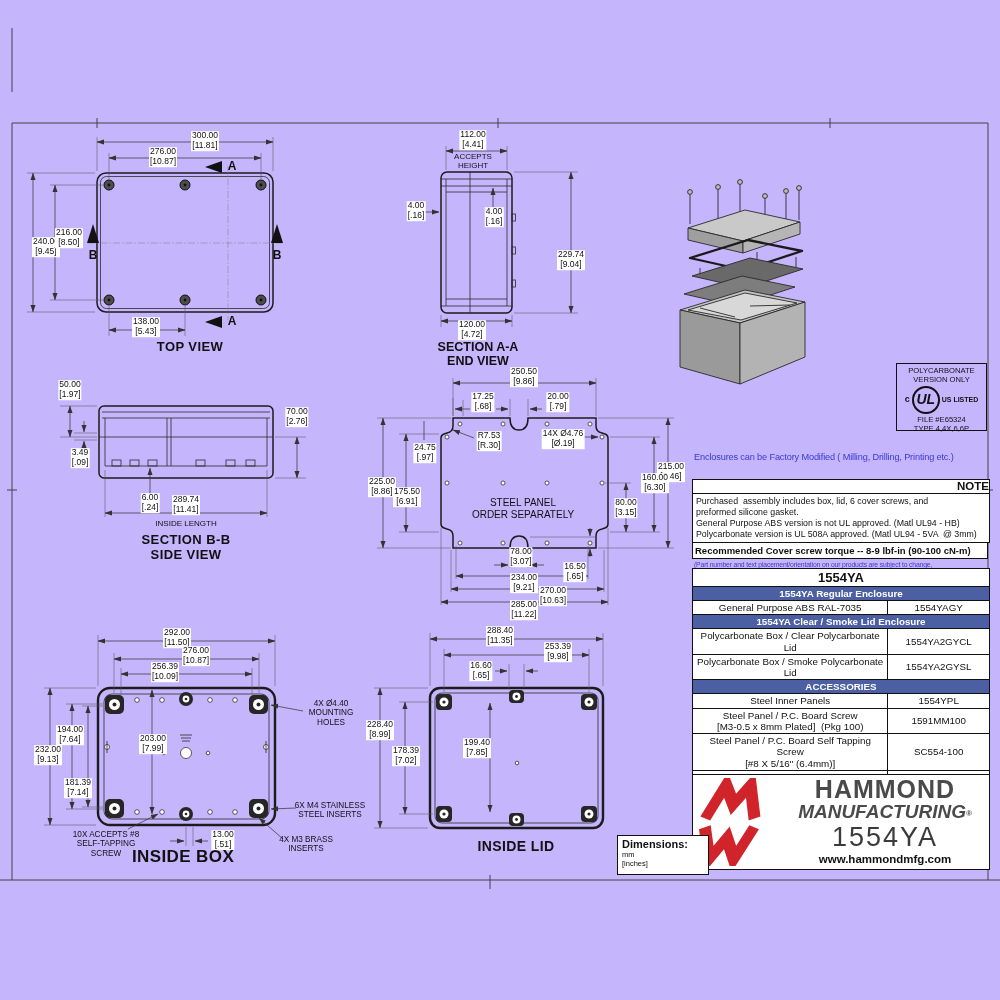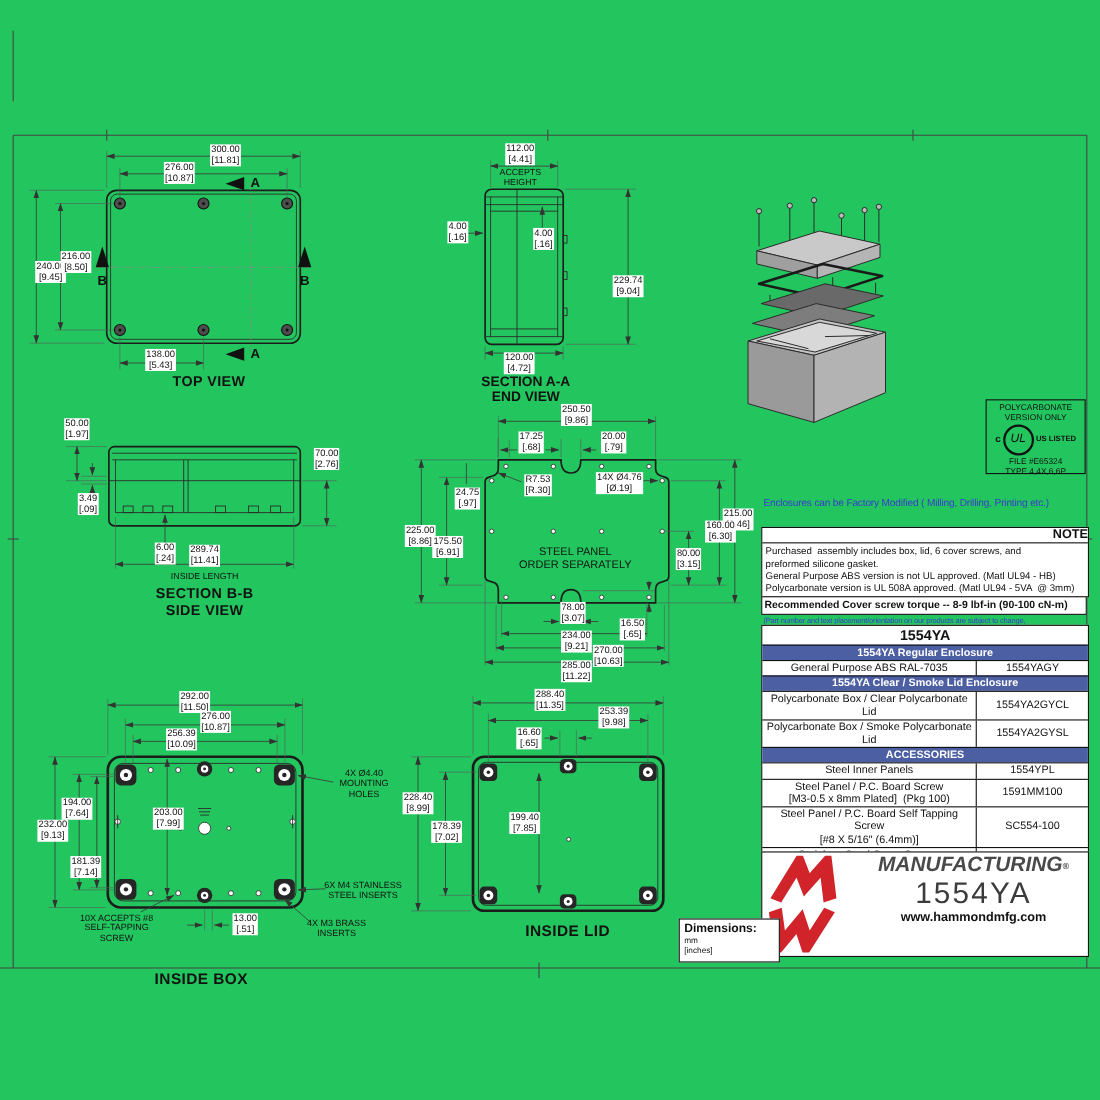--- a/index.html
+++ b/index.html
@@ -1,16 +1,16 @@
 <!DOCTYPE html>
 <html><head>
 <meta charset="utf-8">
 <style>
   html,body{margin:0;padding:0;background:#fff;font-family:"Liberation Sans",sans-serif;color:#111;}
-  #sheet{position:relative;width:1000px;height:1000px;background:#22c55e;overflow:hidden;}
+  #sheet{position:relative;width:1000px;height:1000px;background:#c4b5fd;overflow:hidden;}
   .t{position:absolute;transform:translate(-50%,-50%);text-align:center;white-space:pre-wrap;
      font-size:8.5px;line-height:1.15;background:#fff;padding:0 1px;}
   .nobg{background:transparent;}
   .lbl{font-size:13px;font-weight:bold;background:transparent;letter-spacing:.4px;white-space:pre-wrap;}
   .lbl2{font-size:12.5px;font-weight:bold;background:transparent;white-space:pre-wrap;}
   .mk{font-size:12px;font-weight:bold;background:transparent;}
   .cap{font-size:8px;background:transparent;}
   .co{font-size:8.2px;background:transparent;}
   .obj{fill:none;stroke:#1c1c1c;stroke-width:1.5;}
   .obj2{fill:none;stroke:#2b2b2b;stroke-width:.8;}
@@ -19,21 +19,21 @@
   .ext{stroke:#5a5a5a;stroke-width:.55;}
   .cut{stroke:#8a8a8a;stroke-width:.6;stroke-dasharray:7 2 1.5 2;}
   .hole{fill:#fff;stroke:#333;stroke-width:.8;}
   .frame{stroke:#444;stroke-width:1;}
   
   #ulbox{position:absolute;left:896px;top:363px;width:89px;height:64px;border:1.6px solid #111;
          text-align:center;font-size:7.6px;line-height:1.25;padding-top:2px;}
   #ulbox .file{font-size:7.6px;}
   .ulrow{display:flex;align-items:center;justify-content:center;gap:2px;margin:1px 0;}
   .ulcircle{width:24px;height:24px;border:2.2px solid #111;border-radius:50%;display:flex;
-            align-items:center;justify-content:center;font-weight:normal;font-style:italic;font-size:11px;}
+            align-items:center;justify-content:center;font-weight:bold;font-style:italic;font-size:14px;}
   #factory{position:absolute;left:694px;top:427px;width:296px;color:#3a3ace;font-size:9.2px;
            line-height:1.32;white-space:pre-wrap;letter-spacing:-.15px;}
   #factory .fsmall{font-size:6.8px;line-height:1.18;white-space:pre-wrap;}
   #notebox{position:absolute;left:692px;top:479px;width:296px;border:1.6px solid #111;background:#fff;}
   #note-title{font-weight:bold;text-align:right;font-size:11.5px;border-bottom:1.6px solid #111;line-height:1.15;}
   #note-body{font-size:8.8px;padding:2px 3px;line-height:1.25;white-space:pre-wrap;}
   #torque{position:absolute;left:692px;top:542px;width:296px;border:1.6px solid #111;background:#fff;
           font-weight:bold;font-size:9.5px;padding:2px 2px;box-sizing:border-box;white-space:pre-wrap;}
   #ptable{position:absolute;left:692px;top:568px;width:296px;border:1.5px solid #111;background:#fff;font-size:9.8px;}
   .ttitle{font-weight:bold;text-align:center;font-size:13px;padding:1px 0;}
@@ -513,21 +513,21 @@
 <div class="t co" style="left:331px;top:713px">4X Ø4.40
 MOUNTING
 HOLES</div>
 <div class="t co" style="left:330px;top:810px">6X M4 STAINLESS
 STEEL INSERTS</div>
 <div class="t co" style="left:306px;top:844px">4X M3 BRASS
 INSERTS</div>
 <div class="t co" style="left:106px;top:844px">10X ACCEPTS #8
 SELF-TAPPING
 SCREW</div>
-<div class="t lbl" style="left:183px;top:890px;font-size:14px">INSIDE BOX</div>
+<div class="t lbl" style="left:183px;top:857px;font-size:17px">INSIDE BOX</div>
 
 
 <div class="t" style="left:500px;top:636px">288.40
 [11.35]</div>
 <div class="t" style="left:558px;top:652px">253.39
 [9.98]</div>
 <div class="t" style="left:481px;top:671px">16.60
 [.65]</div>
 <div class="t" style="left:380px;top:730px">228.40
 [8.99]</div>
@@ -614,20 +614,21 @@
 
 
 <div id="brand">
   <svg width="88" height="88" viewBox="0 0 100 100" style="position:absolute;left:3px;top:3px">
     <g transform="skewX(-14) translate(12,0)" stroke="#d1232a" stroke-width="13" fill="none" stroke-linecap="butt">
       <path d="M10,46 L24,8 L38,30 L52,8 L66,46"></path>
       <path d="M12,56 L26,92 L40,68 L54,92 L68,56"></path>
     </g>
   </svg>
   <div id="brand-text">
+    <div id="brand-hammond">HAMMOND</div>
     <div id="brand-mfg"><span>MANUFACTURING</span><span id="brand-reg">®</span></div>
     <div id="brand-model">1554YA</div>
     <div id="brand-site">www.hammondmfg.com</div>
   </div>
 </div>
 
 
 <div id="dimleg">
   <div class="dt">Dimensions:</div>
   <div class="du">mm</div>

